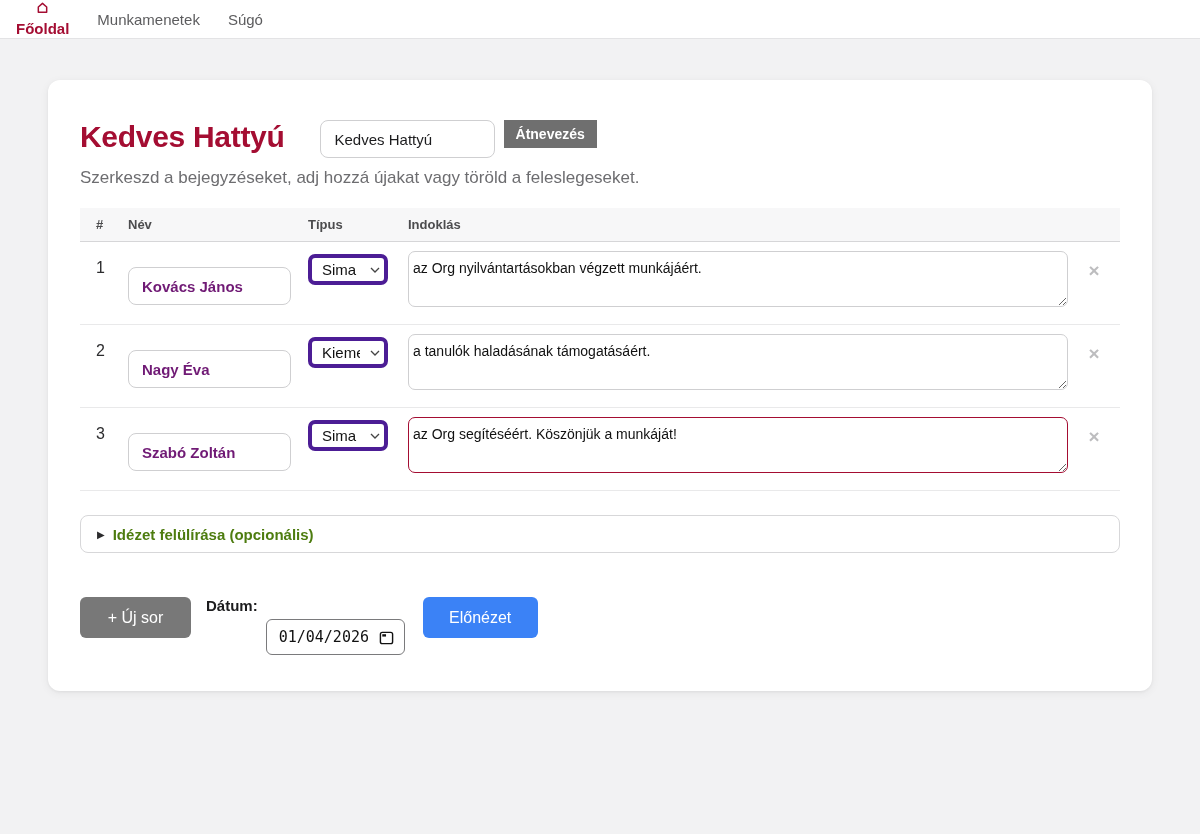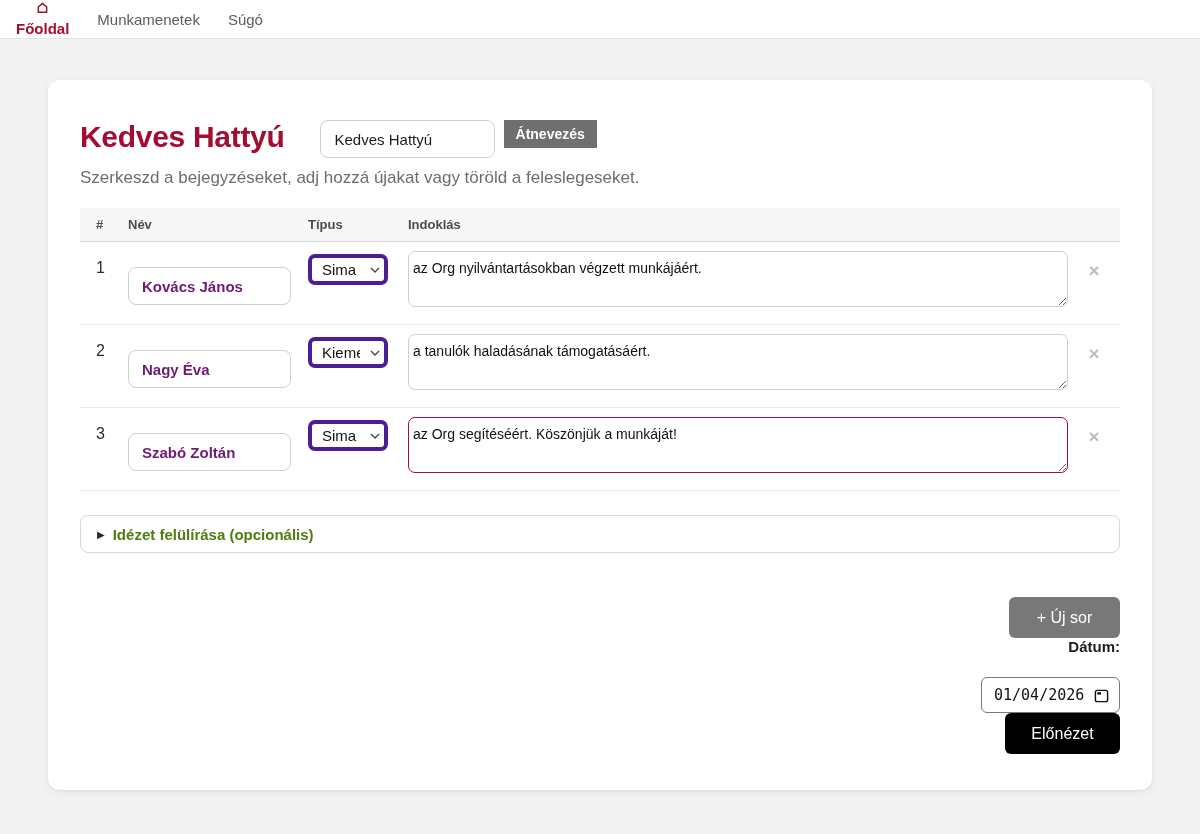--- a/index.html
+++ b/index.html
@@ -178,22 +178,21 @@
     gap: 8px;
     cursor: pointer;
   }
   .tri { font-size: 10px; color: #2c2c2e; }
   .quote-label { font-size: 15px; font-weight: 700; color: #4d7c0f; }
 
   
   .footer-row {
     margin-top: 44px;
     display: flex;
-    align-items: flex-end;
-    flex-direction: column;
+    align-items: flex-start;
   }
   .add-row-btn {
     width: 111px;
     height: 41px;
     background: #787878;
     color: #ffffff;
     border: none;
     border-radius: 6px;
     font-family: "Liberation Sans", sans-serif;
     font-size: 16px;
@@ -221,21 +220,21 @@
   }
   .date-value {
     font-family: "DejaVu Sans Mono", monospace;
     font-size: 15px;
     color: #111;
   }
   .preview-btn {
     margin-left: 18px;
     width: 115px;
     height: 41px;
-    background: #000000;
+    background: #3b82f6;
     color: #ffffff;
     border: none;
     border-radius: 6px;
     font-family: "Liberation Sans", sans-serif;
     font-size: 16px;
     cursor: pointer;
   }
 </style>
 </head>
 <body>

